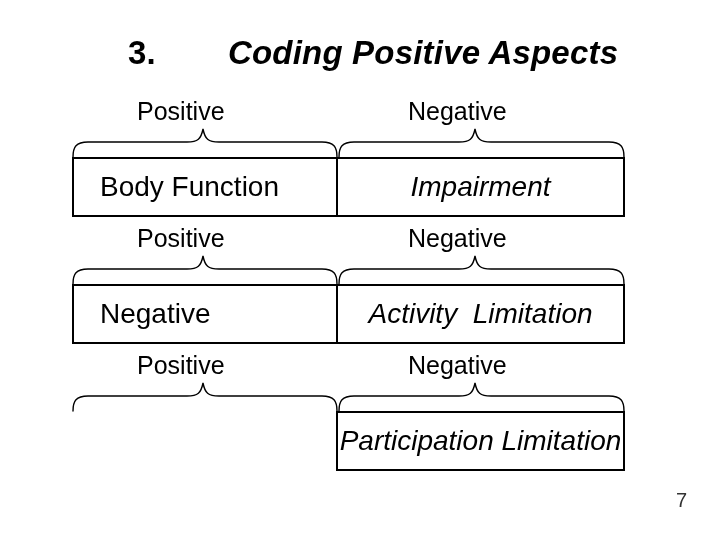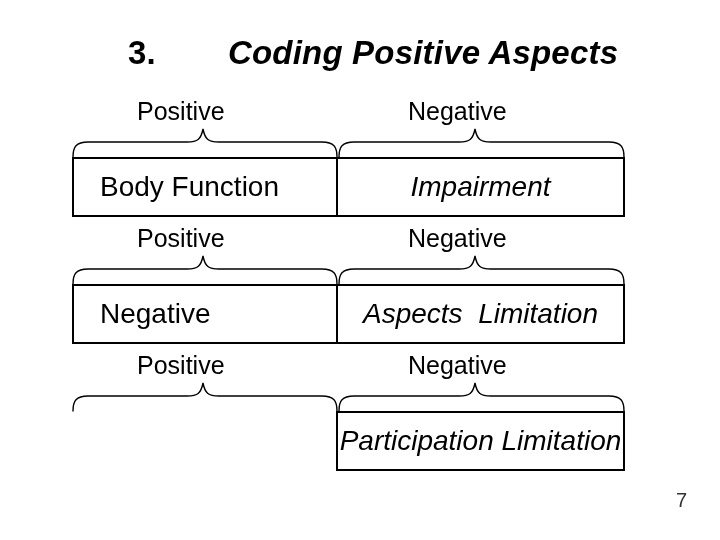--- a/index.html
+++ b/index.html
@@ -104,21 +104,21 @@
     <svg class="brace brace-l" viewBox="0 0 266 31" xmlns="http://www.w3.org/2000/svg">
       <path d="M 1,30 C 1,20 4,15 16,15 L 115,15 C 126,15 129,12 131,2 C 133,12 136,15 147,15 L 250,15 C 262,15 265,20 265,30" fill="none" stroke="#000000" stroke-width="1.4" stroke-linecap="round"></path>
     </svg>
     <svg class="brace brace-r" viewBox="0 0 287 31" xmlns="http://www.w3.org/2000/svg">
       <path d="M 1,30 C 1,20 4,15 16,15 L 121,15 C 132,15 135,12 137,2 C 139,12 142,15 153,15 L 271,15 C 283,15 286,20 286,30" fill="none" stroke="#000000" stroke-width="1.4" stroke-linecap="round"></path>
     </svg>
     <div class="box box-l">
         <span>Negative</span>
       </div>
     <div class="box box-r">
-        <span>Aspects  Limitation</span>
+        <span>Activity  Limitation</span>
       </div>
   </div>
 
   <div class="row" style="top:351px">
     <div class="lbl lbl-pos">Positive</div>
     <div class="lbl lbl-neg">Negative</div>
     <svg class="brace brace-l" viewBox="0 0 266 31" xmlns="http://www.w3.org/2000/svg">
       <path d="M 1,30 C 1,20 4,15 16,15 L 115,15 C 126,15 129,12 131,2 C 133,12 136,15 147,15 L 250,15 C 262,15 265,20 265,30" fill="none" stroke="#000000" stroke-width="1.4" stroke-linecap="round"></path>
     </svg>
     <svg class="brace brace-r" viewBox="0 0 287 31" xmlns="http://www.w3.org/2000/svg">

